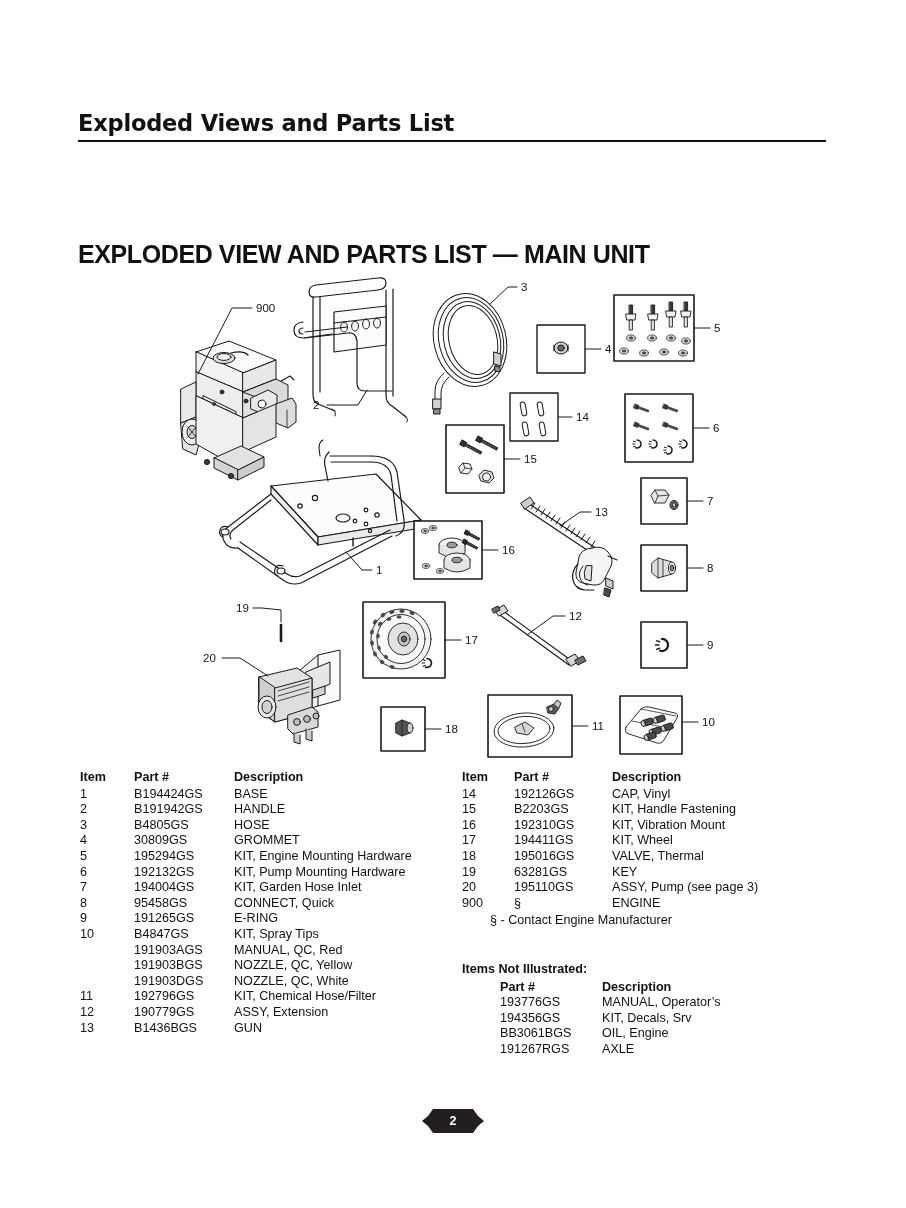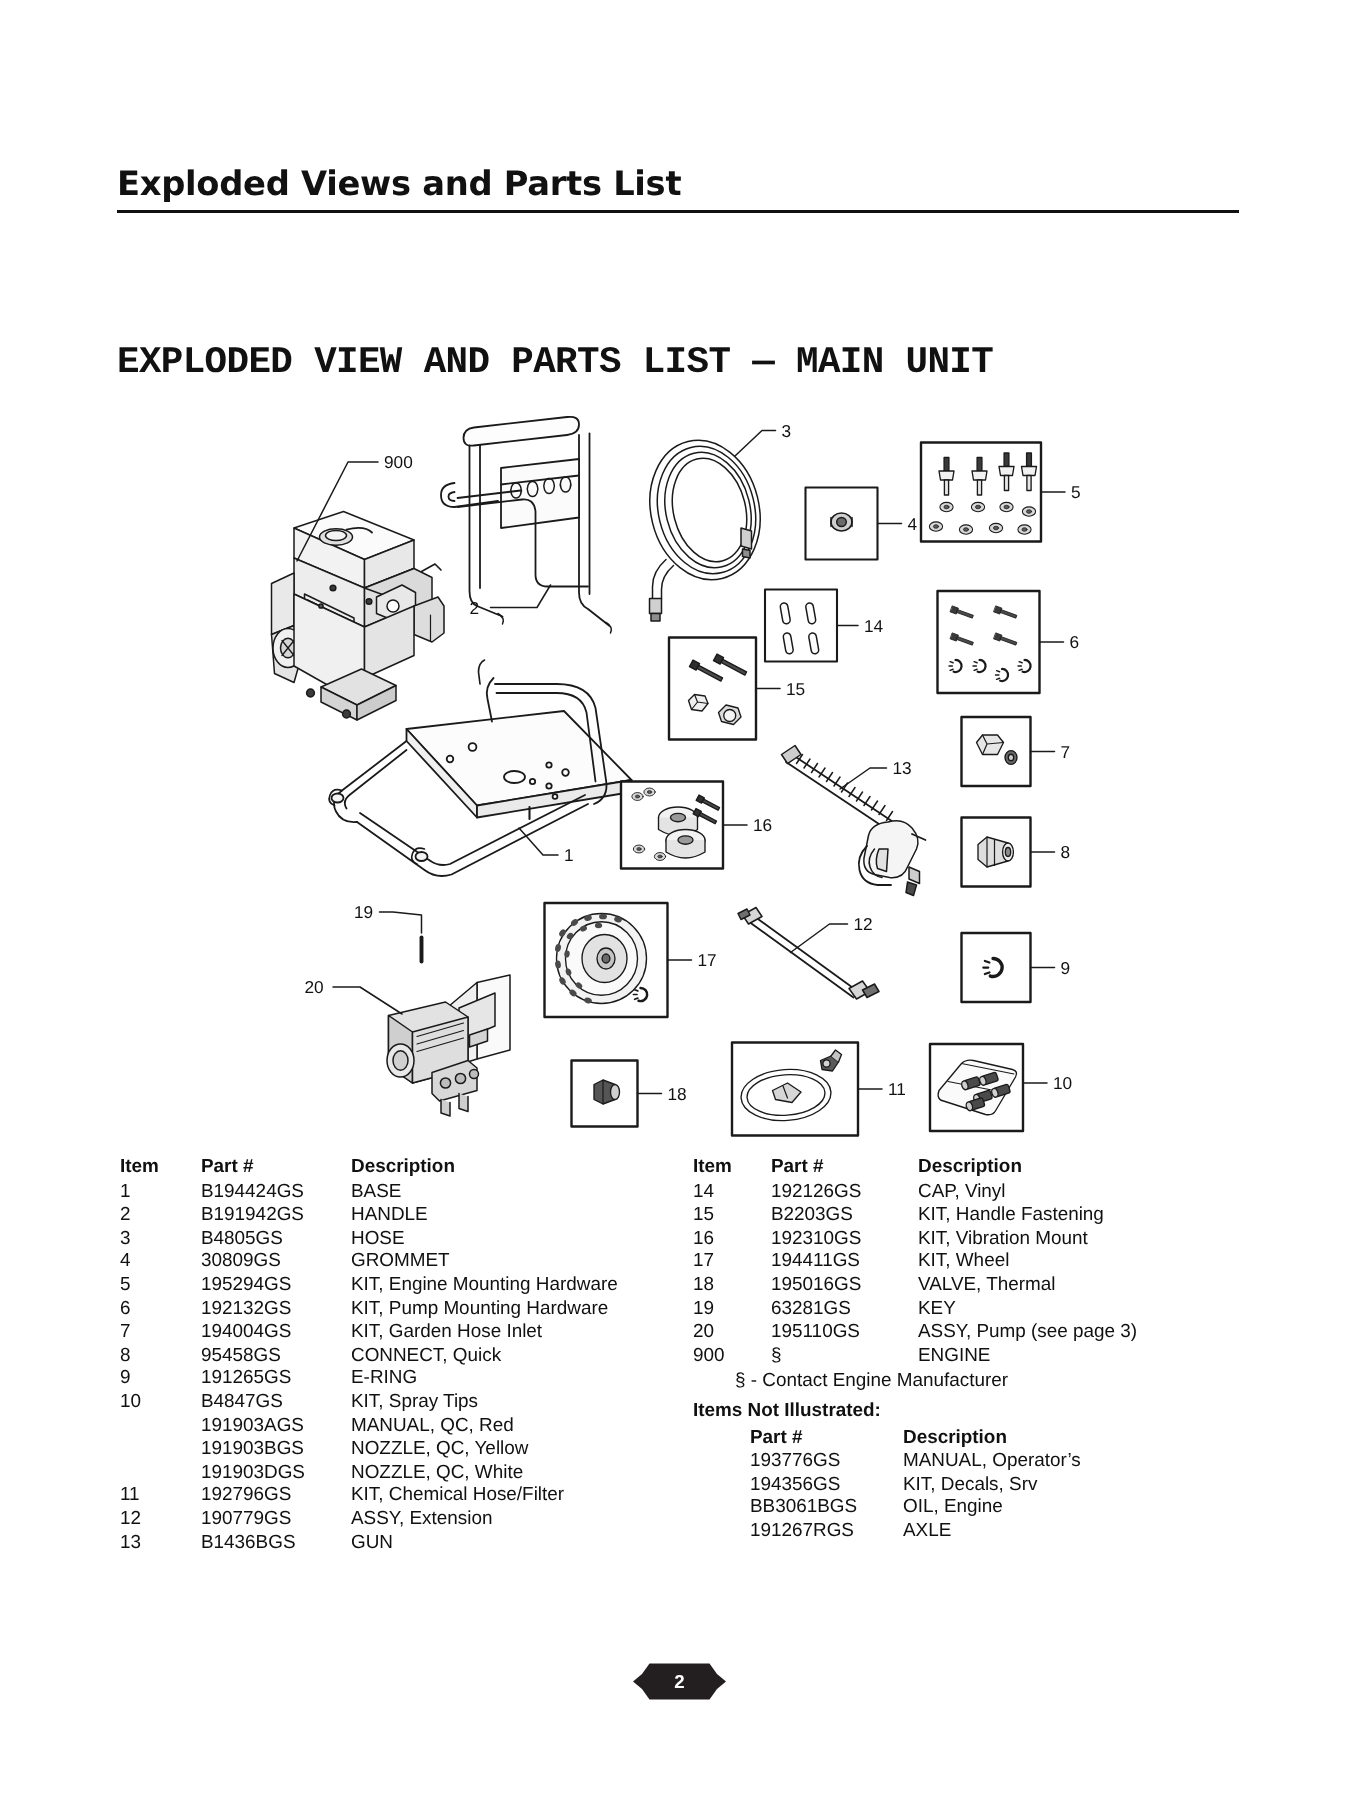--- a/index.html
+++ b/index.html
@@ -37,22 +37,22 @@
   #page-header .header-rule {
     margin-top: 4px;
     border-bottom: 2.2px solid #111111;
     width: 748px;
   }
 
   
   #section-title {
     position: absolute;
     left: 78px;
-    top: 227px;
-    font-family: Liberation Mono, monospace;
+    top: 240px;
+    font-family: Liberation Sans, sans-serif;
     font-size: 25px;
     font-weight: bold;
     letter-spacing: -0.4px;
     color: #111111;
     white-space: nowrap;
   }
 
   
   #diagram {
     position: absolute;
@@ -97,21 +97,21 @@
 
   .footnote {
     margin-top: 2px;
     font-size: 12.6px;
     line-height: 15.6px;
     white-space: nowrap;
     margin-left: 28px;
   }
 
   .subsection-title {
-    margin-top: 4px;
+    margin-top: 33px;
     font-size: 12.6px;
     font-weight: bold;
     line-height: 15.6px;
   }
   #not-illustrated-table {
     margin-top: 2px;
     margin-left: 38px;
     border-collapse: collapse;
   }
   #not-illustrated-table td, #not-illustrated-table th {

